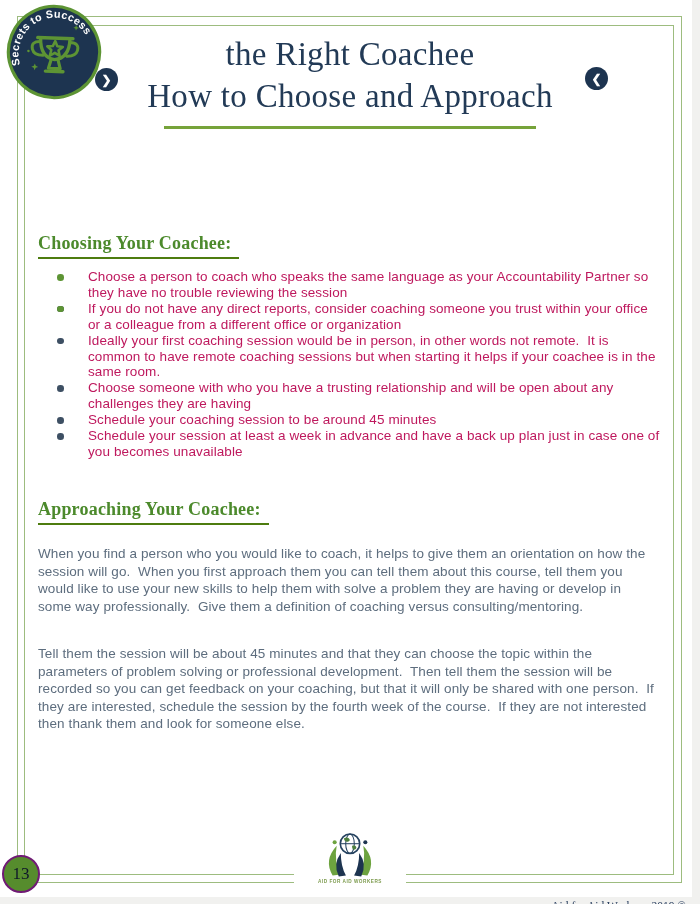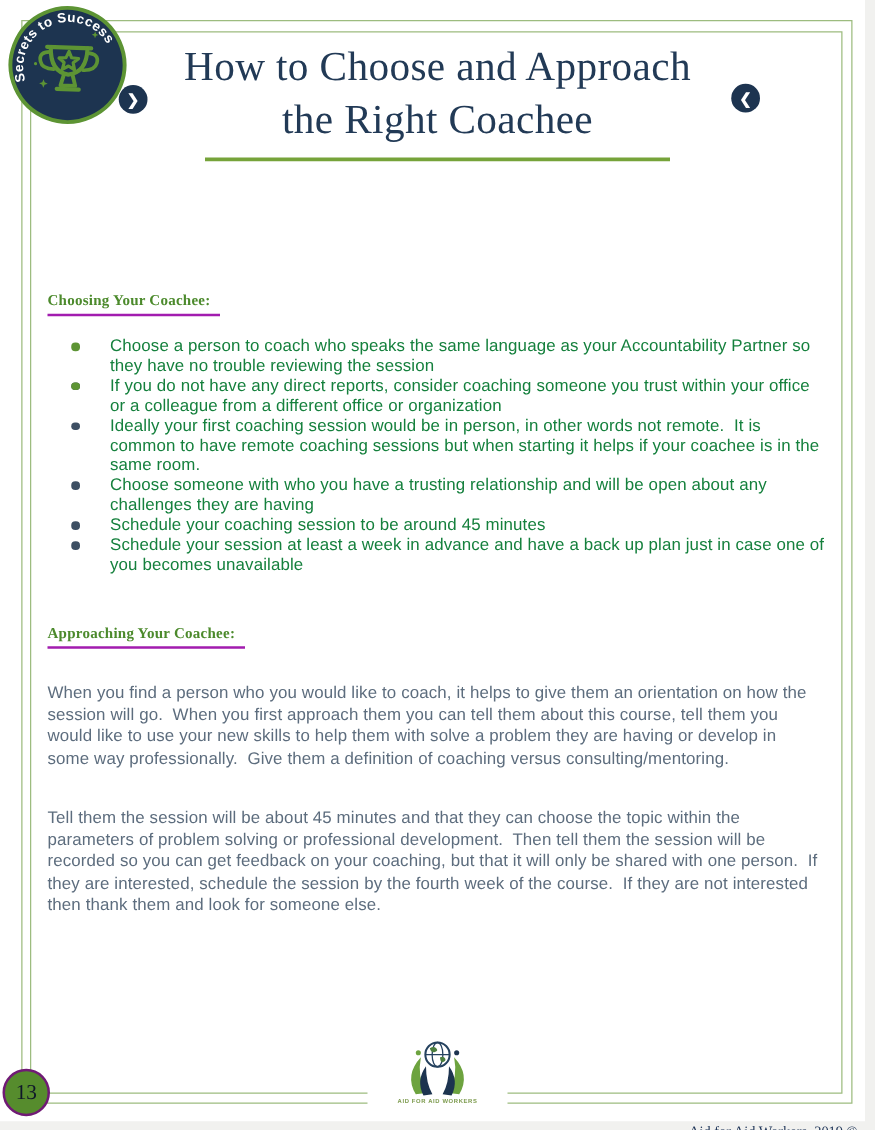--- a/index.html
+++ b/index.html
@@ -24,28 +24,28 @@
           justify-content:center; line-height:1; }
   .chev-left { left:95px; top:68px; }
   .chev-right { left:585px; top:67px; }
 
   
   .para { position:absolute; left:38px; color:#5d6d7e; font-size:13.5px; line-height:17.5px;
           letter-spacing:0.1px; white-space:pre-wrap; }
   .intro { top:147px; width:614px; }
 
   .sec-heading { position:absolute; left:38px; font-family:"Liberation Serif", serif;
-                 font-weight:bold; font-size:12px; color:#4c8a2c; letter-spacing:0.2px;
-                 border-bottom:2px solid #a21caf; padding:0 8px 3px 0; }
+                 font-weight:bold; font-size:18px; color:#4c8a2c; letter-spacing:0.2px;
+                 border-bottom:2px solid #4d7c0f; padding:0 8px 3px 0; }
   .h-choosing { top:233px; }
   .h-approaching { top:499px; }
 
   ul.bullets { position:absolute; left:38px; top:269px; width:630px; margin:0; padding:0;
                list-style:none; }
-  ul.bullets li { position:relative; padding-left:50px; color:#15803d; font-size:13.5px;
+  ul.bullets li { position:relative; padding-left:50px; color:#be185d; font-size:13.5px;
                   line-height:15.9px; letter-spacing:0.1px; }
   ul.bullets li .li-text { display:inline-block; max-width:572px; white-space:pre-wrap;
                            vertical-align:top; }
   ul.bullets li .dot { position:absolute; left:19px; top:5px; width:6.5px; height:6.5px;
                        border-radius:50%; }
 
   .p1 { top:545px; width:618px; }
   .p2 { top:645px; width:618px; }
 
   
@@ -85,22 +85,22 @@
         <path d="M70,24 L70.8,22 L71.6,24 L73.6,24.8 L71.6,25.6 L70.8,27.6 L70,25.6 L68,24.8 Z" fill="#5d9434" stroke="none"></path>
         <circle cx="23" cy="50" r="1.3" fill="#5d9434" stroke="none"></circle>
       </g>
     </g>
   </svg>
 
   <div class="chev chev-left">❯</div>
   <div class="chev chev-right">❮</div>
 
   <div class="title-block">
+    <div class="title-line">the Right Coachee</div>
     <div class="title-line">How to Choose and Approach</div>
-    <div class="title-line">the Right Coachee</div>
     <div class="title-underline"></div>
   </div>
 
 
   <div class="sec-heading h-choosing">Choosing Your Coachee:</div>
   <ul class="bullets">
       <li><span class="dot" style="background: rgb(93, 148, 52);"></span><span class="li-text">Choose a person to coach who speaks the same language as your Accountability Partner so they have no trouble reviewing the session</span></li>
       <li><span class="dot" style="background: rgb(61, 79, 99);"></span></li>
       <li><span class="dot" style="background: rgb(93, 148, 52);"></span><span class="li-text">If you do not have any direct reports, consider coaching someone you trust within your office or a colleague from a different office or organization</span></li>
       <li><span class="dot" style="background: rgb(61, 79, 99);"></span><span class="li-text">Ideally your first coaching session would be in person, in other words not remote.  It is common to have remote coaching sessions but when starting it helps if your coachee is in the same room.</span></li>

